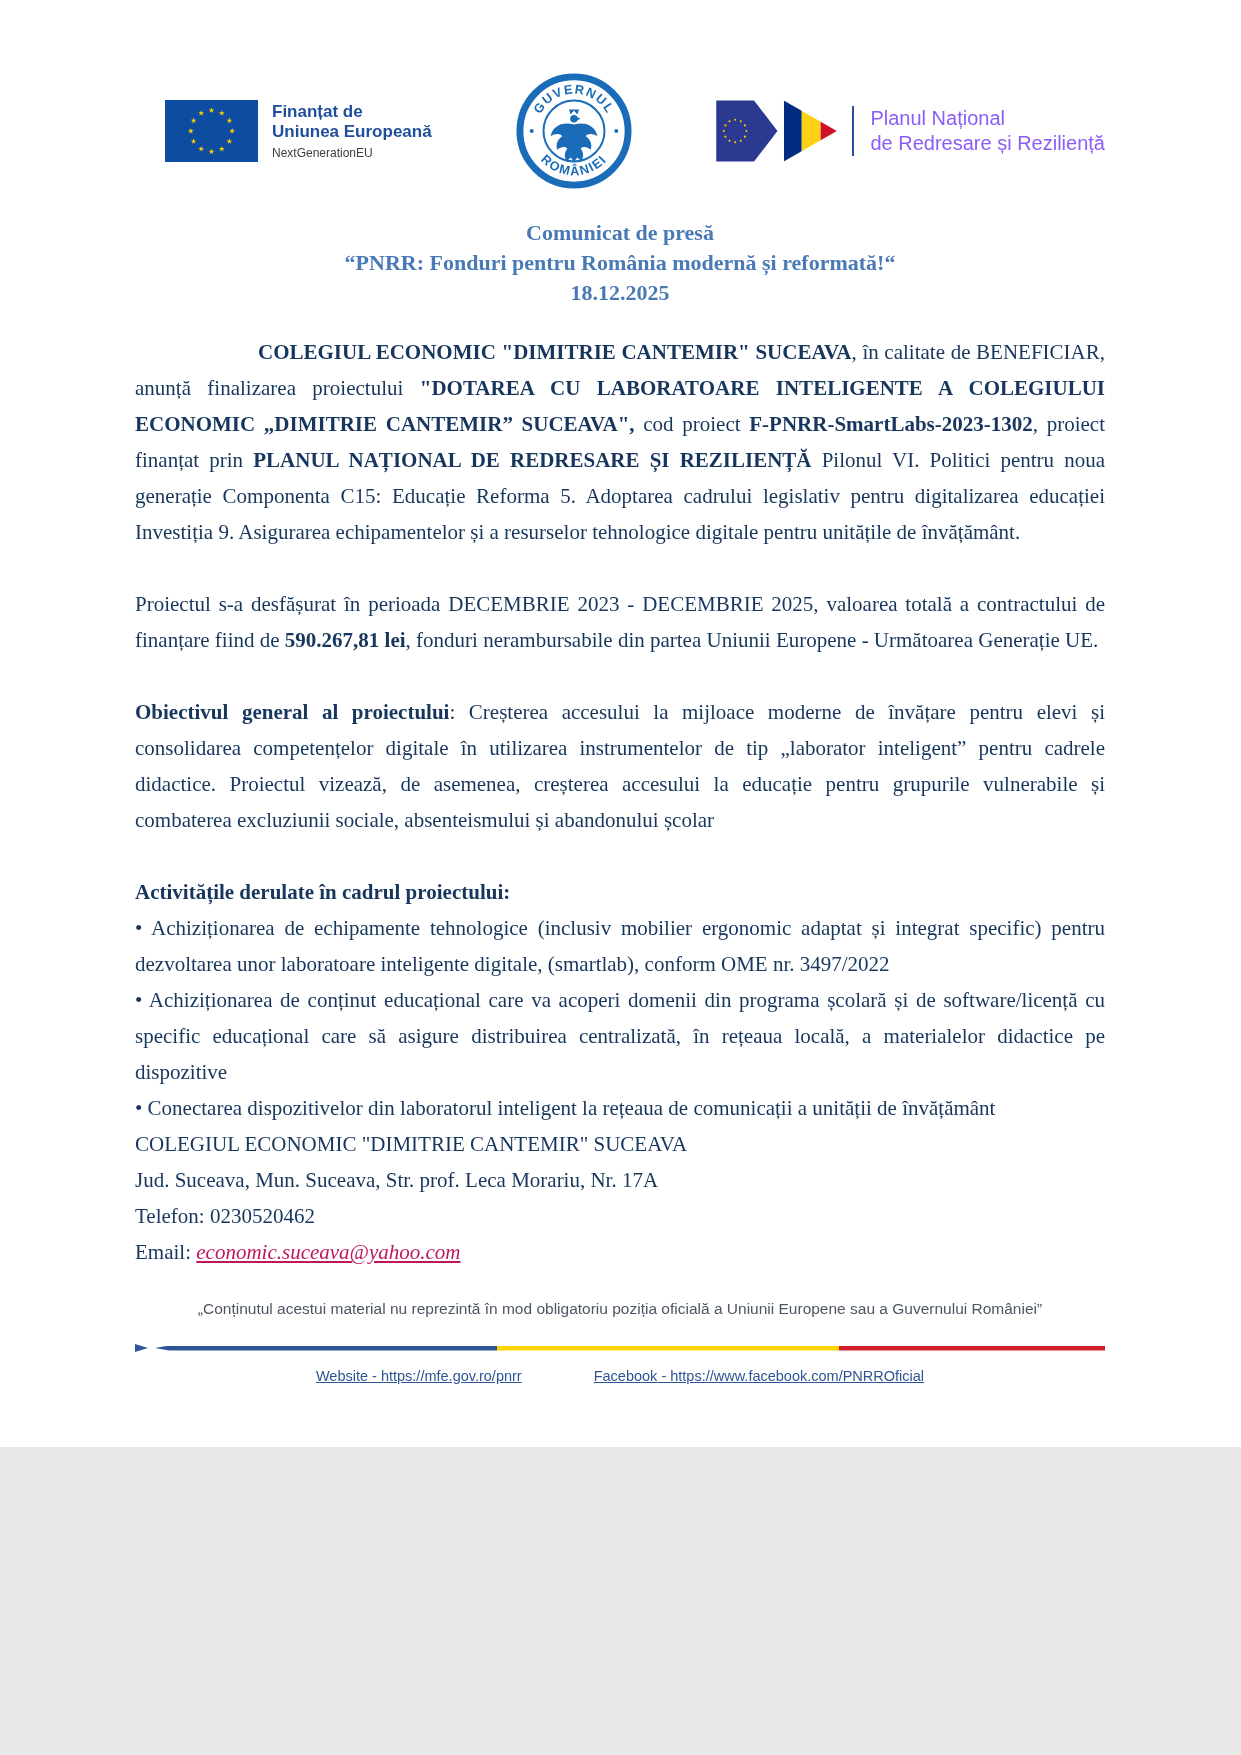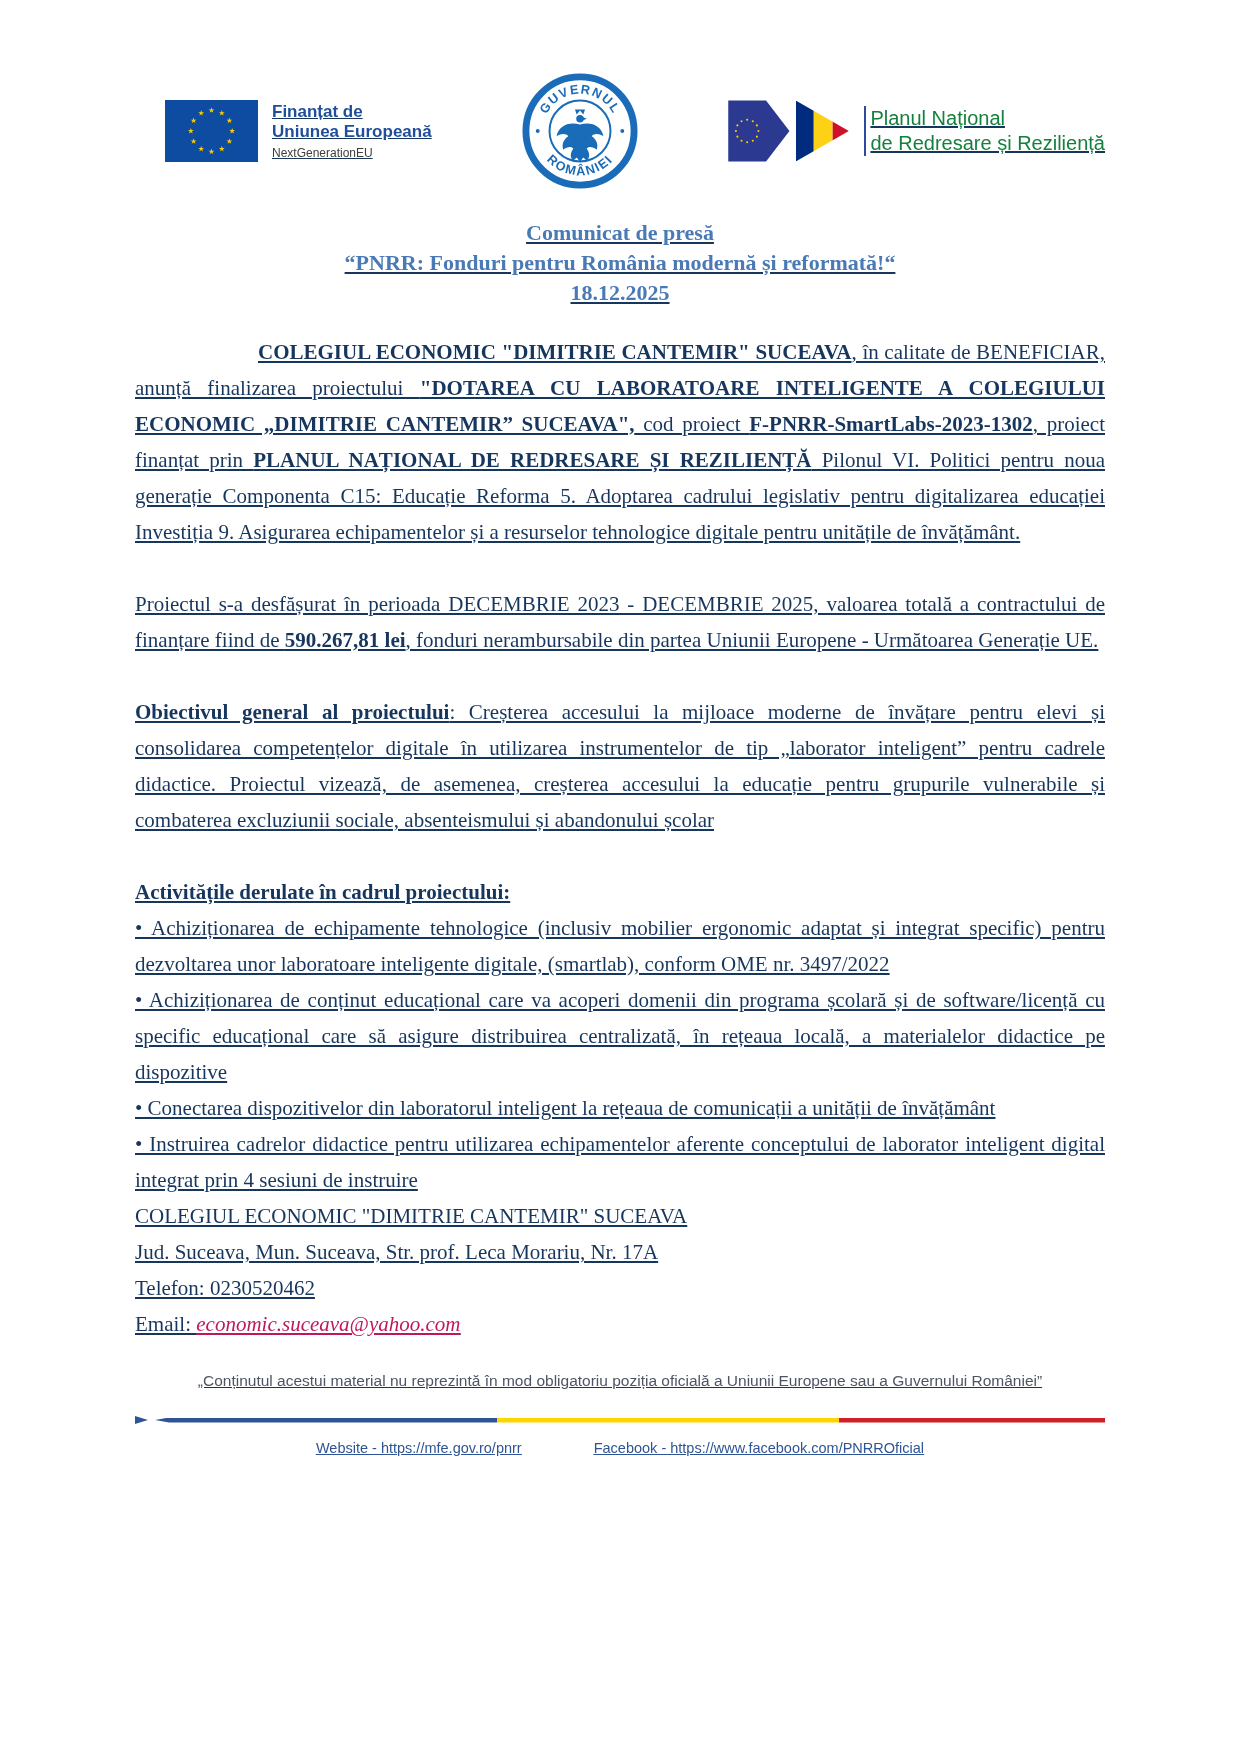--- a/index.html
+++ b/index.html
@@ -1,32 +1,31 @@
 <!DOCTYPE html>
 <html lang="ro"><head>
 <meta charset="utf-8">
 <style>
   html,body{margin:0;padding:0;background:#e8e8e8;}
   .page{
-    width:1241px;height:1755px;background:#ffffff;margin:0 auto;
+    width:1241px;height:1447px;background:#ffffff;margin:0 auto;
     box-sizing:border-box;padding:70px 136px 0 135px;overflow:hidden;
     font-family:"Liberation Serif","DejaVu Serif",serif;color:#17365d;
     position:relative;
-    text-decoration:underline;
   }
   
   .logos{display:flex;justify-content:space-between;align-items:center;height:122px;}
   .eu-block{display:flex;align-items:center;gap:14px;margin-left:30px;}
   .eu-text{font-family:"Liberation Sans","DejaVu Sans",sans-serif;line-height:1.2;}
   .eu-text .l1,.eu-text .l2{font-weight:700;color:#1f4e9c;font-size:17px;}
   .eu-text .l3{color:#3d3d3d;font-size:12px;margin-top:3px;}
   .pnrr-block{display:flex;align-items:center;gap:14px;}
   .pnrr-text{
-    font-family:"Liberation Sans","DejaVu Sans",sans-serif;color:#15803d;
-    font-size:20px;line-height:1.25;border-left:2px solid #2c4a9e;padding-left:4px;
+    font-family:"Liberation Sans","DejaVu Sans",sans-serif;color:#8b5cf6;
+    font-size:20px;line-height:1.25;border-left:2px solid #2c4a9e;padding-left:16px;
   }
   
   .title-block{text-align:center;margin-top:26px;color:#4a7ab5;font-weight:700;
     font-size:22px;line-height:30px;}
   
   .body-text{margin-top:26px;font-size:21px;line-height:36px;text-align:justify;}
   .para{margin:0;}
   .para.gap{margin-top:36px;}
   .para.gap-lg{margin-top:62px;}
   .para.indent{text-indent:123px;}
@@ -160,21 +159,20 @@
 
   <div class="body-text">
     <p class="para indent"><span class="rb">COLEGIUL ECONOMIC "DIMITRIE CANTEMIR" SUCEAVA</span><span>, în calitate de BENEFICIAR, anunță finalizarea proiectului </span><span class="rb">"DOTAREA CU LABORATOARE INTELIGENTE A COLEGIULUI ECONOMIC „DIMITRIE CANTEMIR” SUCEAVA",</span><span> cod proiect </span><span class="rb">F-PNRR-SmartLabs-2023-1302</span><span>, proiect finanțat prin </span><span class="rb">PLANUL NAȚIONAL DE REDRESARE ȘI REZILIENȚĂ</span><span> Pilonul VI. Politici pentru noua generație Componenta C15: Educație Reforma 5. Adoptarea cadrului legislativ pentru digitalizarea educației Investiția 9. Asigurarea echipamentelor și a resurselor tehnologice digitale pentru unitățile de învățământ.</span></p>
     <p class="para gap"><span>Proiectul s-a desfășurat în perioada DECEMBRIE 2023 - DECEMBRIE 2025, valoarea totală a contractului de finanțare fiind de </span><span class="rb">590.267,81 lei</span><span>, fonduri nerambursabile din partea Uniunii Europene - Următoarea Generație UE.</span></p>
     <p class="para gap"><span class="rb">Obiectivul general al proiectului</span><span>: Creșterea accesului la mijloace moderne de învățare pentru elevi și consolidarea competențelor digitale în utilizarea instrumentelor de tip „laborator inteligent” pentru cadrele didactice. Proiectul vizează, de asemenea, creșterea accesului la educație pentru grupurile vulnerabile și combaterea excluziunii sociale, absenteismului și abandonului școlar</span></p>
 
     <p class="para gap"><span class="rb">Activitățile derulate în cadrul proiectului:</span></p>
     <p class="para"><span>• Achiziționarea de echipamente tehnologice (inclusiv mobilier ergonomic adaptat și integrat specific) pentru dezvoltarea unor laboratoare inteligente digitale, (smartlab), conform OME nr. 3497/2022</span></p>
     <p class="para"><span>• Achiziționarea de conținut educațional care va acoperi domenii din programa școlară și de software/licență cu specific educațional care să asigure distribuirea centralizată, în rețeaua locală, a materialelor didactice pe dispozitive</span></p>
     <p class="para"><span>• Conectarea dispozitivelor din laboratorul inteligent la rețeaua de comunicații a unității de învățământ</span></p>
-    <p class="para"><span>• Instruirea cadrelor didactice pentru utilizarea echipamentelor aferente conceptului de laborator inteligent digital integrat prin 4 sesiuni de instruire</span></p>
 
     <p class="para contact-line"><span>COLEGIUL ECONOMIC "DIMITRIE CANTEMIR" SUCEAVA</span></p>
     <p class="para contact-line"><span>Jud. Suceava, Mun. Suceava, Str. prof. Leca Morariu, Nr. 17A</span></p>
     <p class="para contact-line"><span>Telefon: 0230520462</span></p>
     <p class="para contact-line"><span>Email: </span><a class="doclink">economic.suceava@yahoo.com</a></p>
   </div>
 
   <div class="disclaimer">„Conținutul acestui material nu reprezintă în mod obligatoriu poziția oficială a Uniunii Europene sau a Guvernului României”</div>
 
   <div class="tricolor-row">

